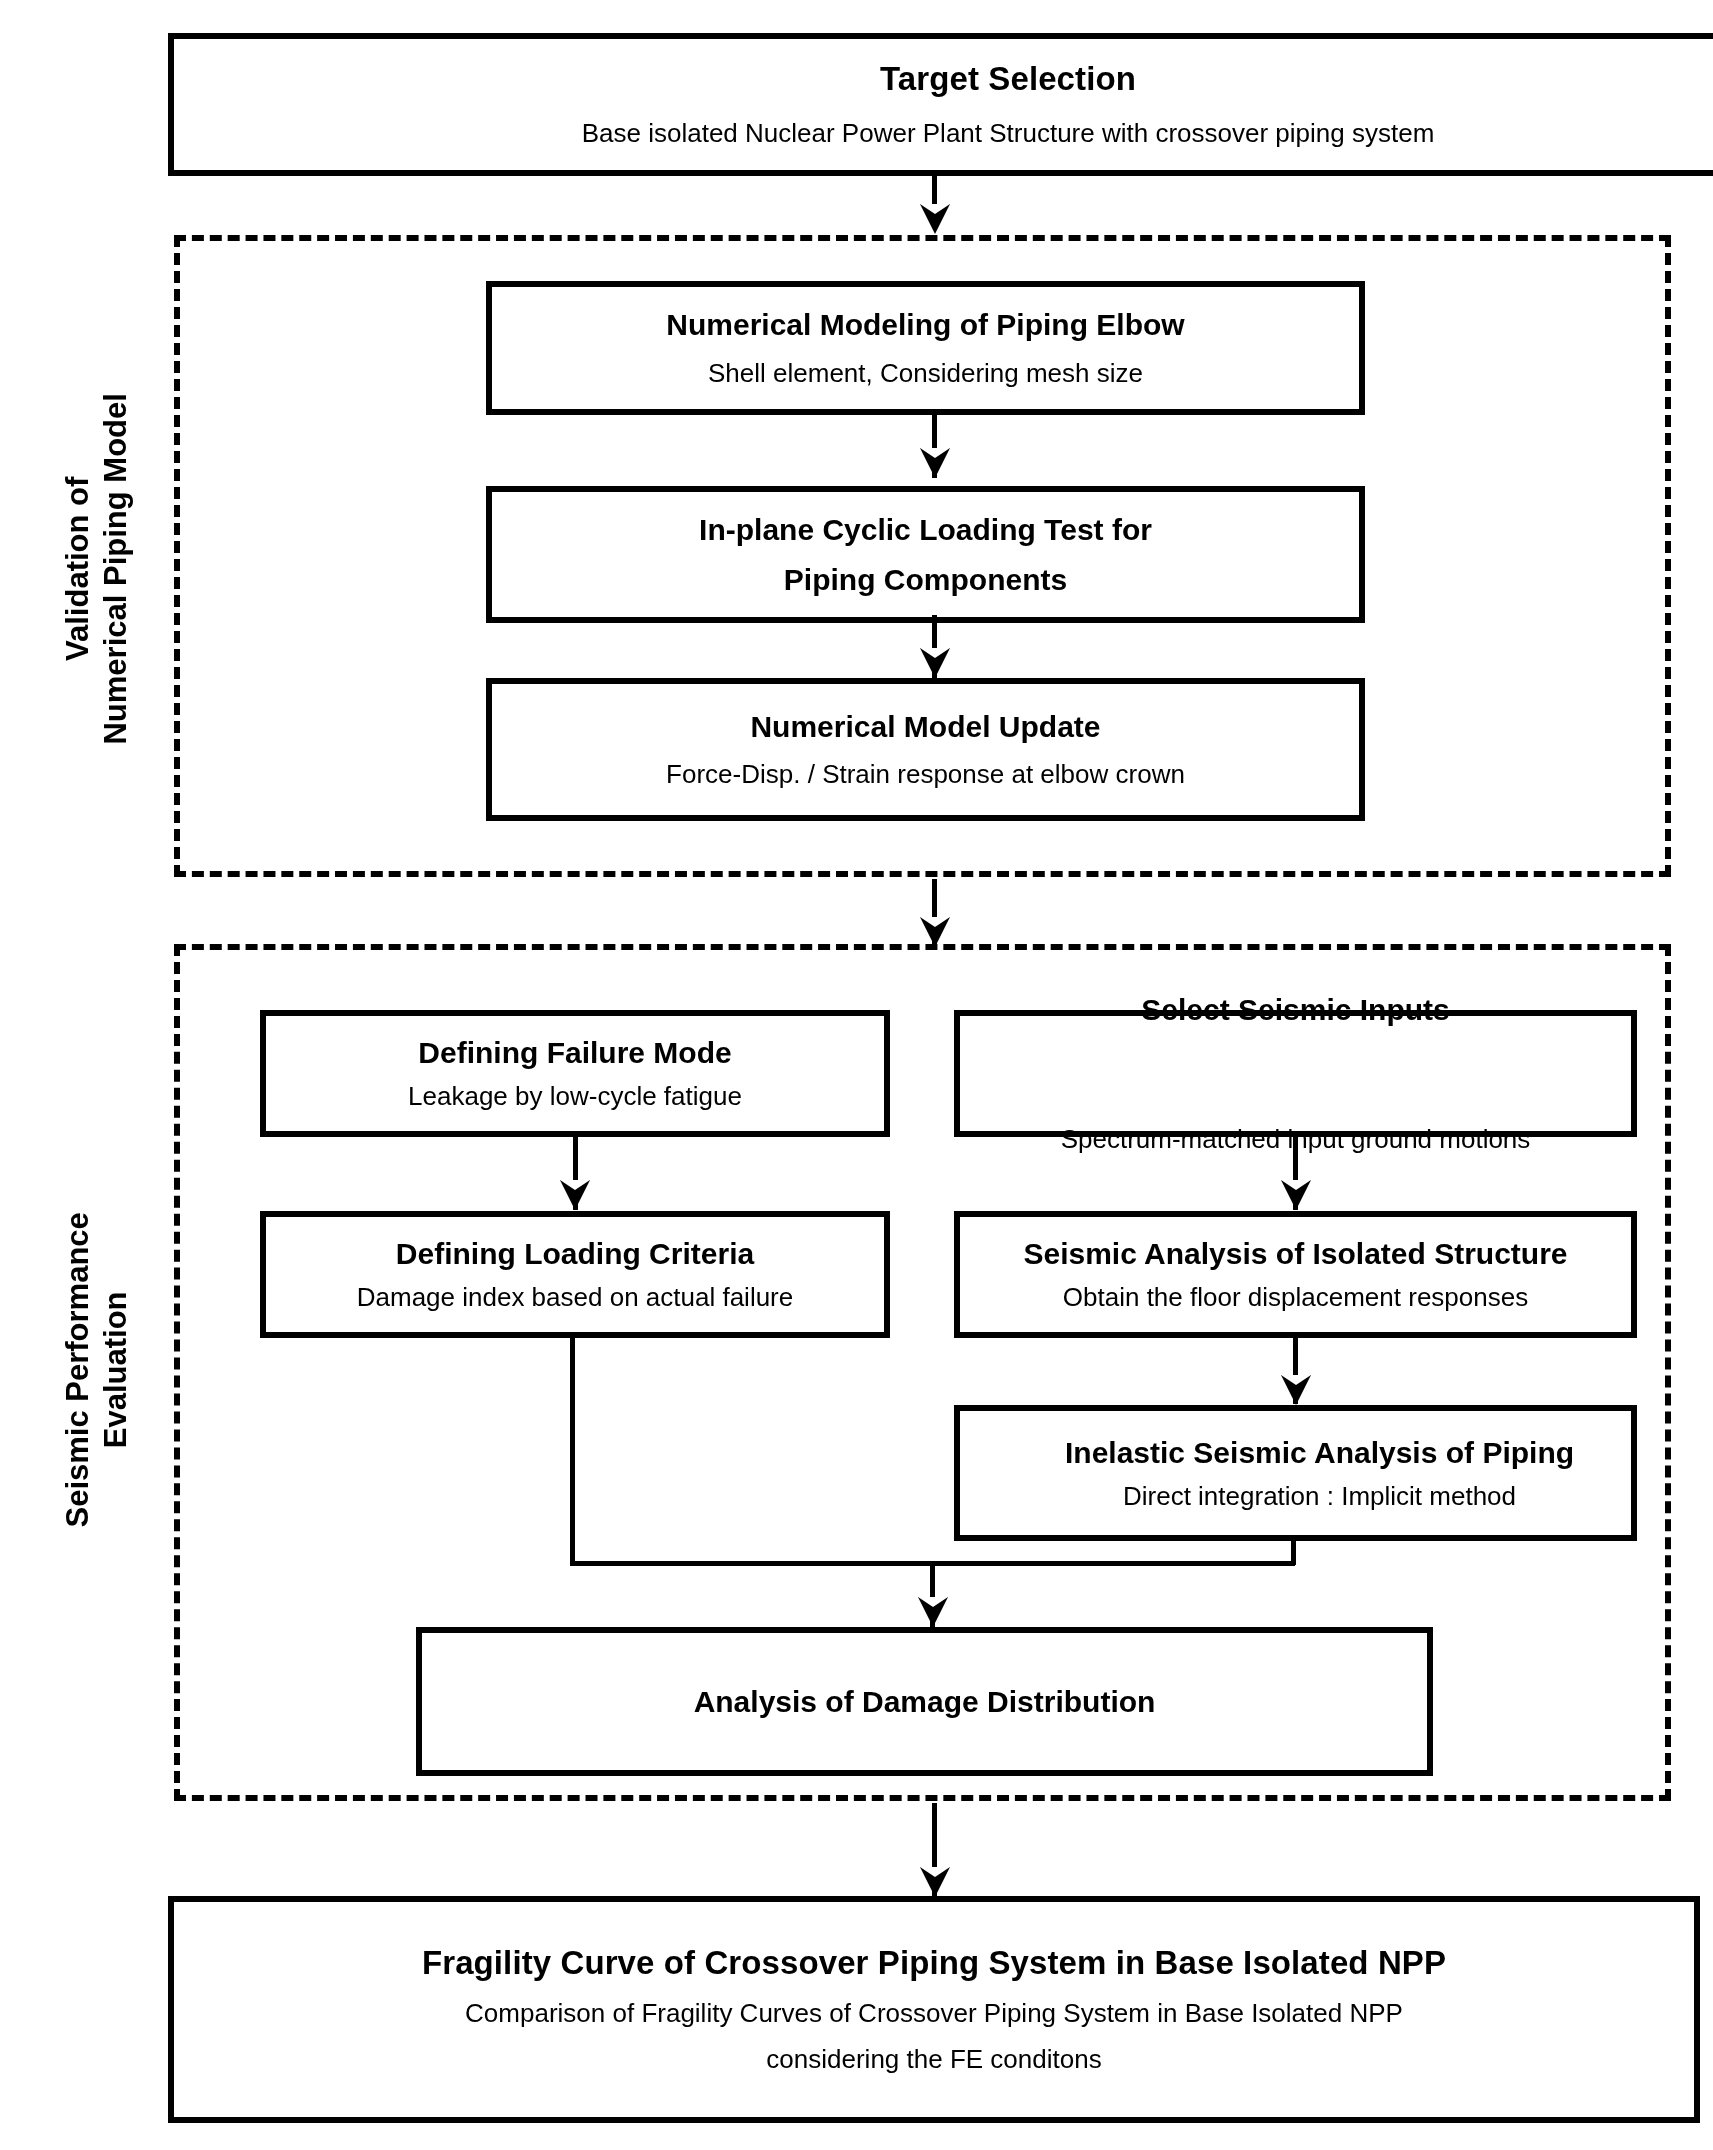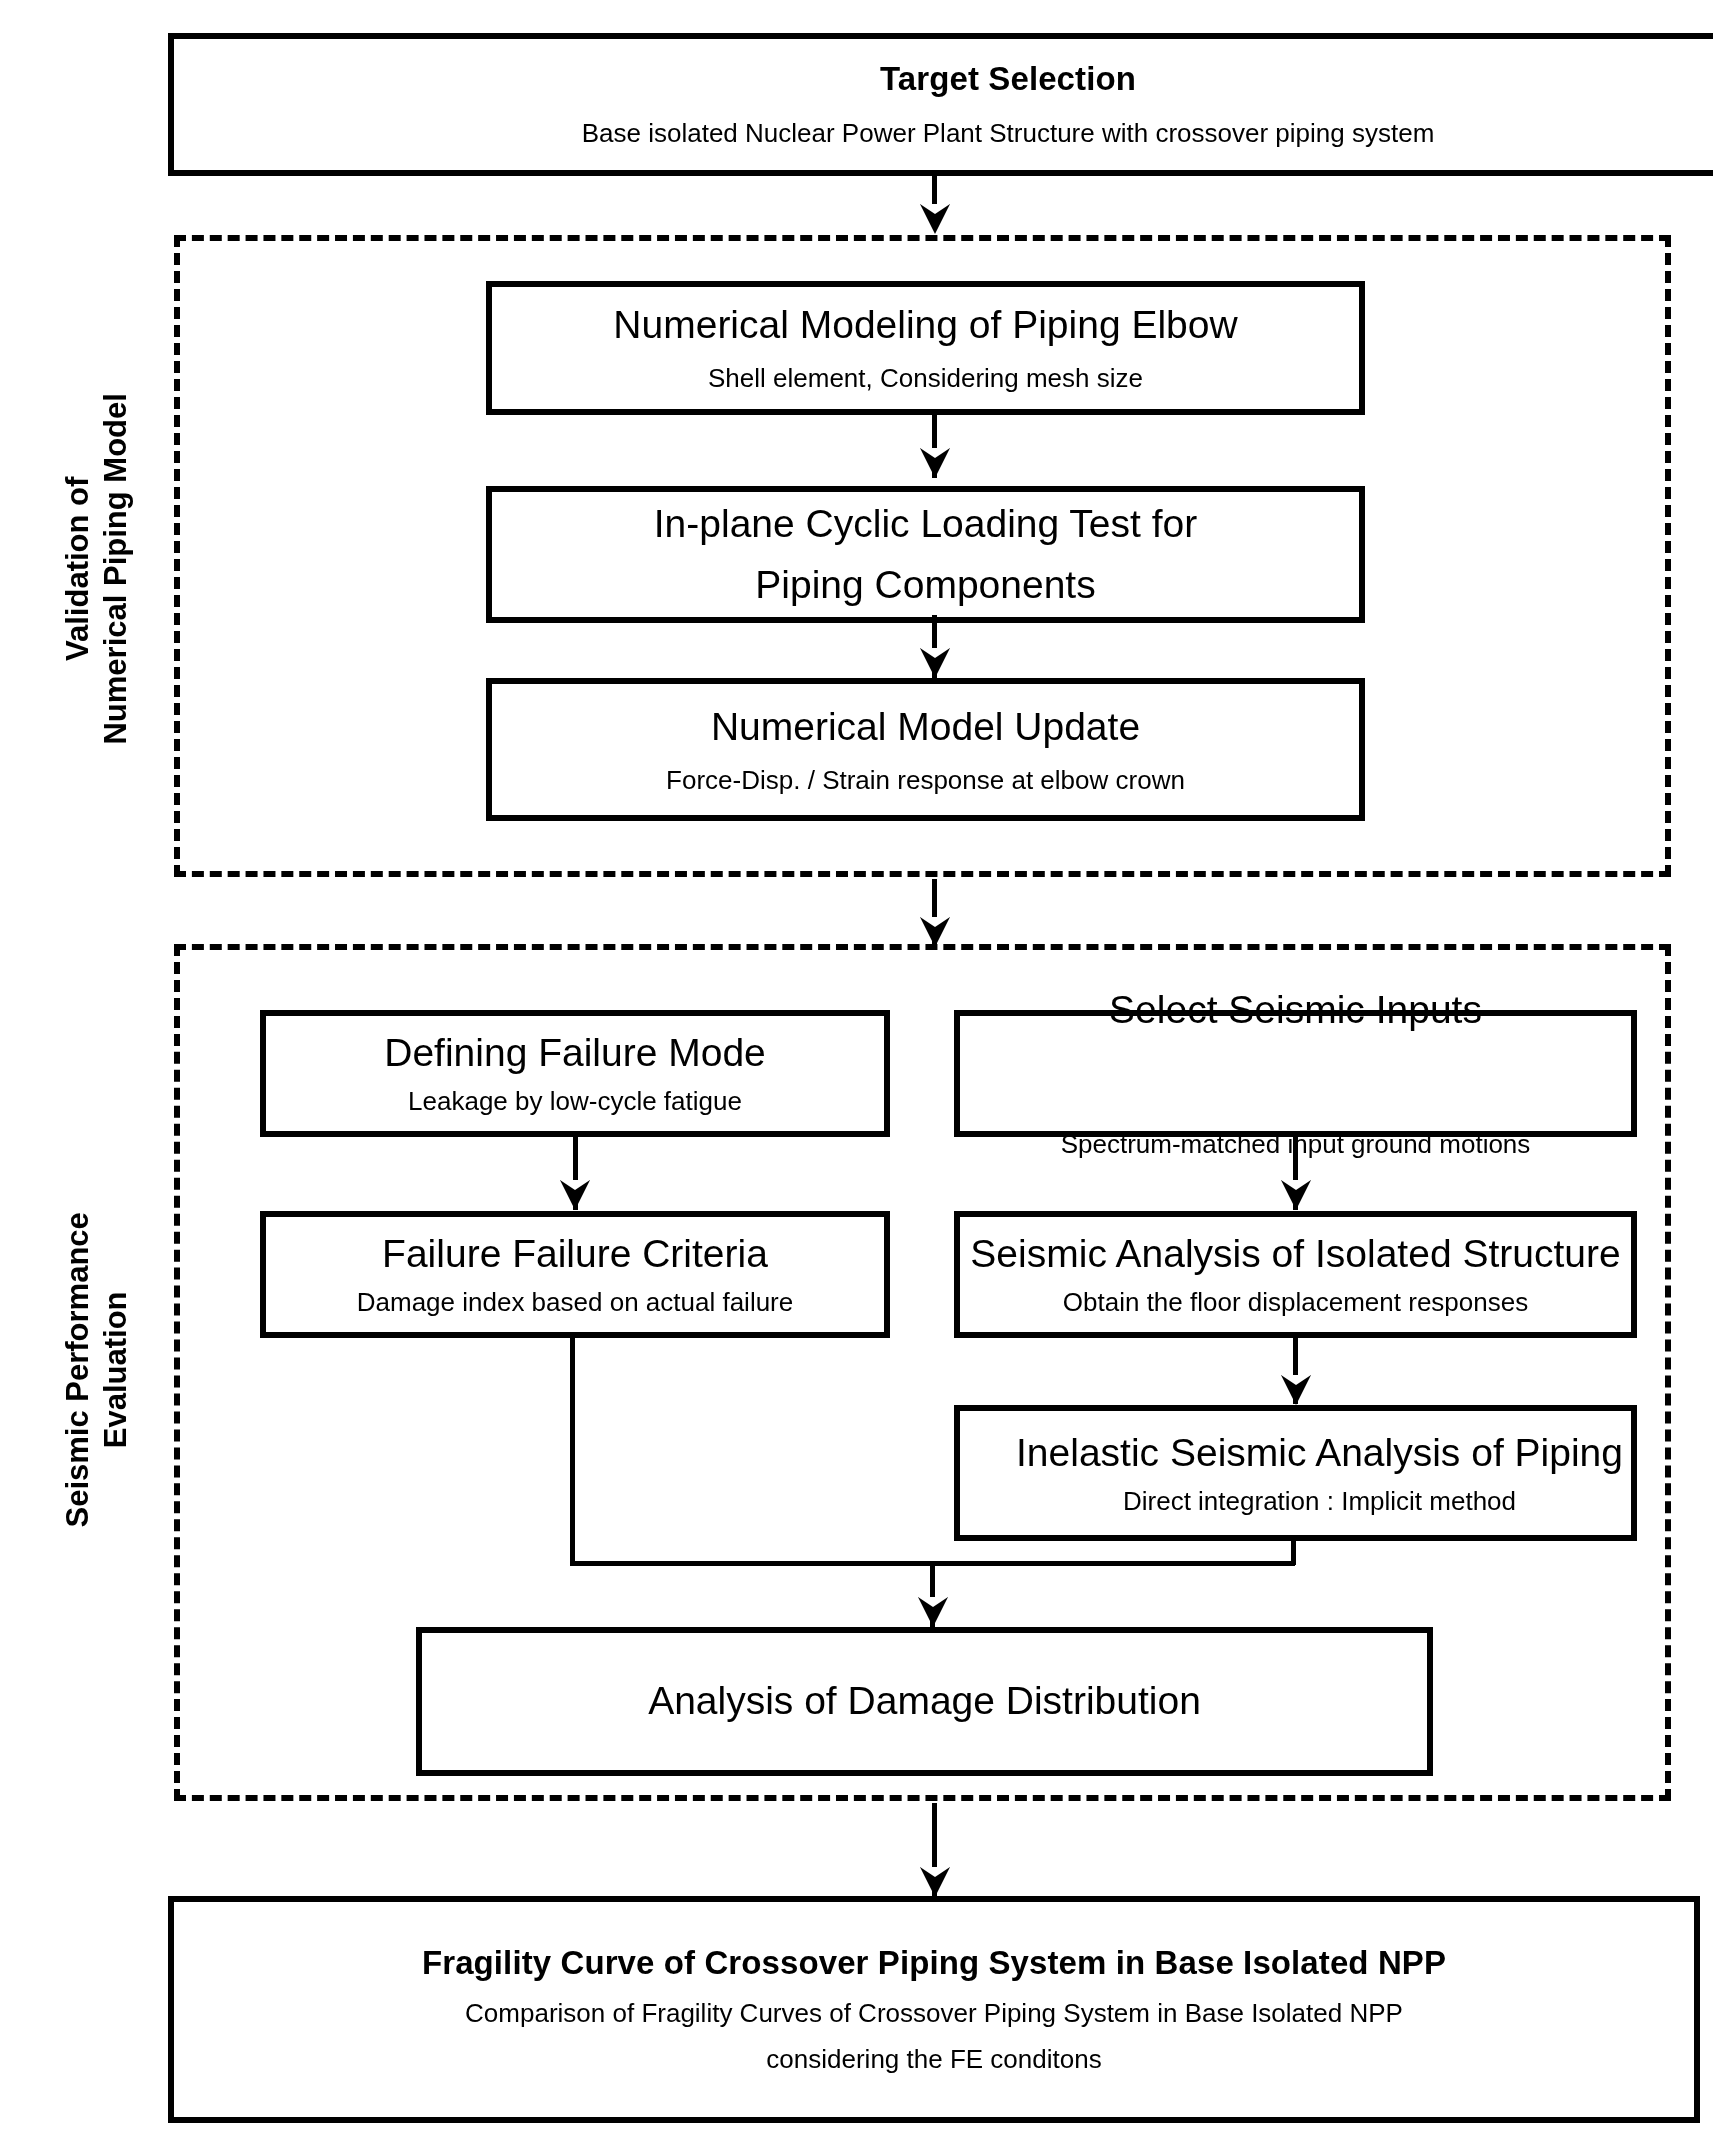--- a/index.html
+++ b/index.html
@@ -27,22 +27,22 @@
     justify-content:center;
     text-align:center;
     line-height:1.18;
   }
   .box .t-bold{
     font-weight:bold;
     font-size:33px;
     letter-spacing:0.1px;
   }
   .box .t-main{
-    font-size:39px;
-    font-weight:normal;
+    font-size:30px;
+    font-weight:bold;
   }
   .box .t-sub{
     font-size:26px;
     font-weight:normal;
   }
   .box .t-sub-b{
     font-size:26px;
     font-weight:normal;
   }
   .gap-lg{height:19.4px;}
@@ -146,21 +146,21 @@
     <div class="t-main">Defining Failure Mode</div>
     <div class="gap-sm"></div>
     <div class="t-sub">Leakage by low-cycle fatigue</div>
   </div>
 
   <div class="vline" style="left:573px; top:1136px; height:74px;"></div>
   <div class="arrowhead" style="left:560px; top:1180px;"></div>
   <div class="arrow-notch" style="left:560px; top:1180px;"></div>
 
   <div class="box" style="left:260px; top:1211px; width:630px; height:127px;">
-    <div class="t-main">Failure Failure Criteria</div>
+    <div class="t-main">Defining Loading Criteria</div>
     <div class="gap-sm"></div>
     <div class="t-sub">Damage index based on actual failure</div>
   </div>
 
   <div class="box" style="left:954px; top:1010px; width:683px; height:127px;gap:48px;">
     <div class="t-main">Select Seismic Inputs</div>
     <div class="gap-sm"></div>
     <div class="t-sub">Spectrum-matched input ground motions</div>
   </div>
 

